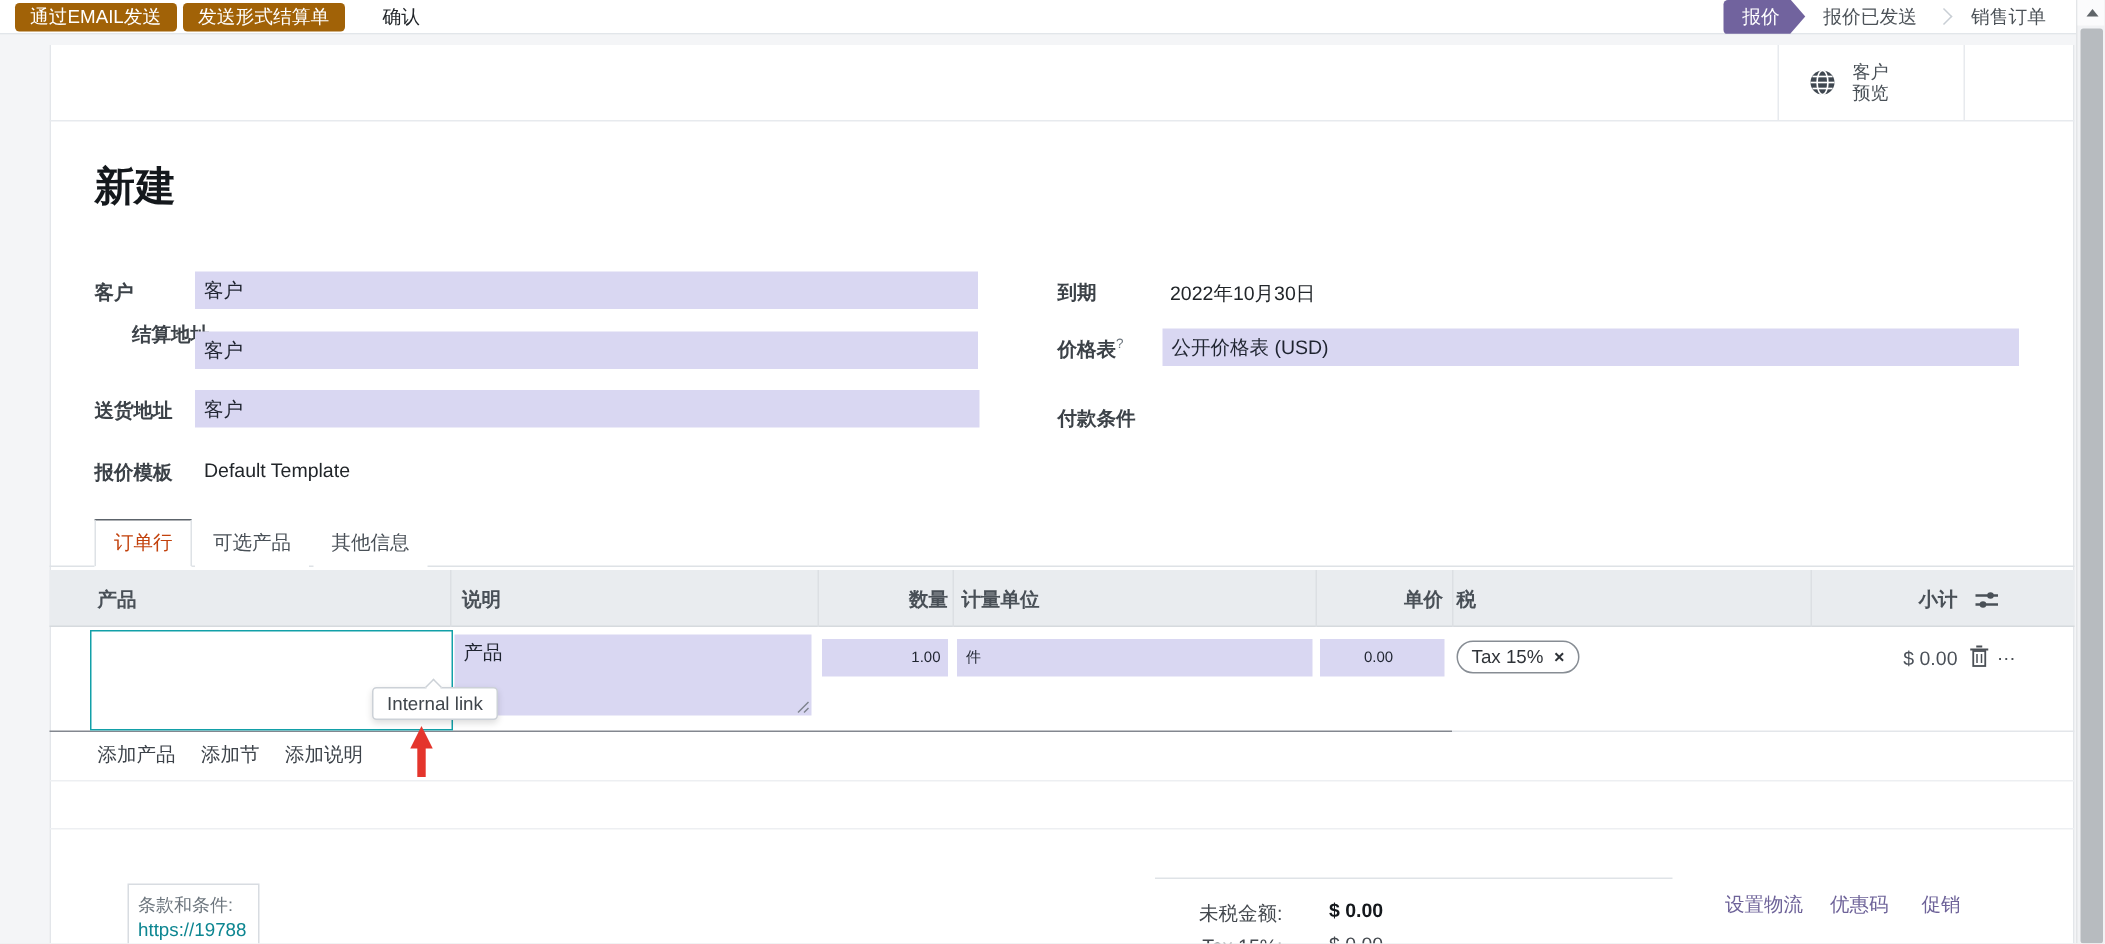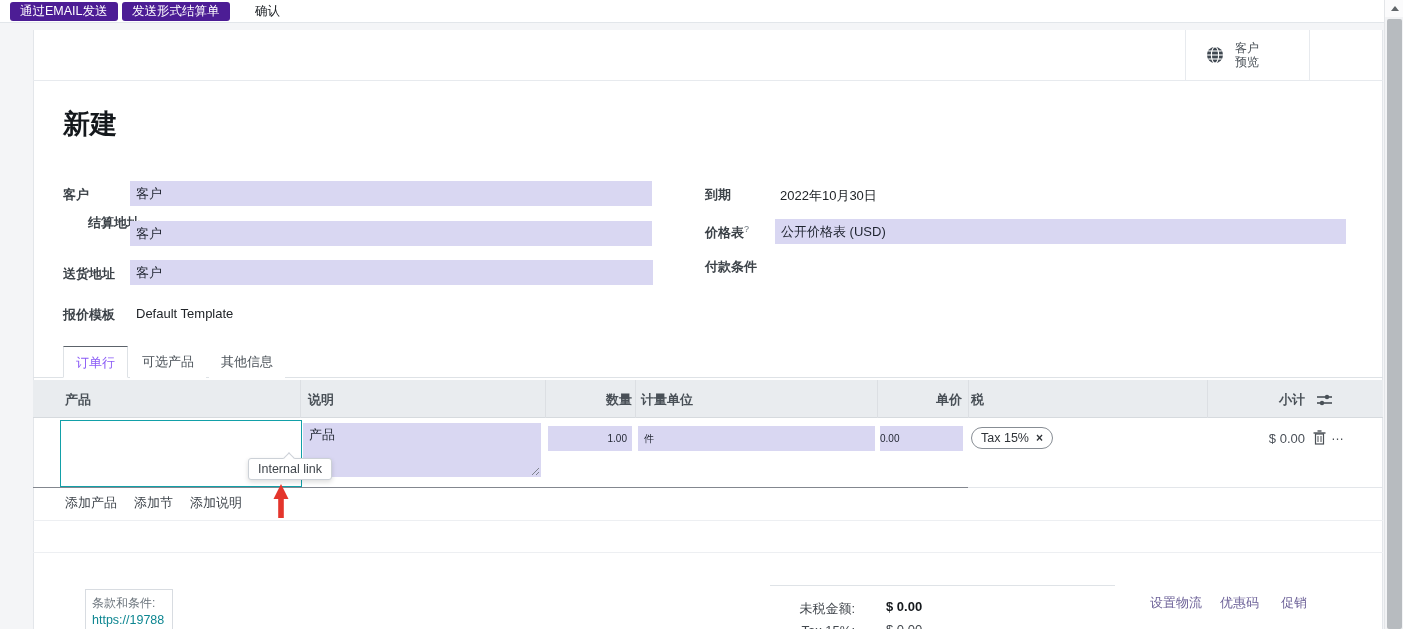--- a/index.html
+++ b/index.html
@@ -7,21 +7,21 @@
   .screen {
     position:relative; width:1403px; height:629px; overflow:hidden;
     background:#f4f5f7;
     font-family:"Liberation Sans","DejaVu Sans",sans-serif;
     font-size:13px; color:#212529;
   }
   
   .topbar { position:absolute; left:0; top:0; width:1384px; height:23px;
             background:#ffffff; border-bottom:1px solid #e2e6ea; }
   .tb-btn { position:absolute; top:2px; height:19px; line-height:18px;
-            padding:0 10px; border-radius:3px; background:#4c1d95; color:#fff;
+            padding:0 10px; border-radius:3px; background:#a16207; color:#fff;
             font-size:12.5px; cursor:pointer; white-space:nowrap; }
   .tb-flat { position:absolute; top:2px; height:19px; line-height:19px;
              padding:0 6px; color:#212529; font-size:12.5px; cursor:pointer;margin-left:12px; }
   .statusbar { position:absolute; right:8px; top:0; height:22px;
                display:flex; align-items:center; }
   .crumb-active { background:#71639e; color:#fff; font-size:12.5px;
             padding:3px 17px 3px 13px; border-radius:3px 0 0 3px;
             clip-path:polygon(0 0, calc(100% - 10px) 0, 100% 50%, calc(100% - 10px) 100%, 0 100%); }
   .crumb { color:#4c5258; font-size:12.5px; padding:0 12px; white-space:nowrap; }
   .crumb-sep { width:8px; height:8px; border-top:1px solid #c8ced4;
@@ -48,21 +48,21 @@
   .f-label { position:absolute; font-size:13px; font-weight:700; color:#3c4248; white-space:nowrap; }
   .f-label sup { font-size:9px; color:#6c757d; font-weight:400; }
   .f-input { position:absolute; background:#d9d7f2; height:25px; line-height:25px;
              padding:0 6px; font-size:13px; color:#1f2430; cursor:text; }
   .f-text { position:absolute; font-size:13px; color:#212529; }
   
   .tabs-underline { position:absolute; left:33px; top:377px; width:1350px; height:1px; background:#dee2e6; }
   .tab { position:absolute; top:346px; height:32px; line-height:31px; padding:0 12px;
          font-size:13px; color:#495057; cursor:pointer; background:#fff; }
   .tab.active { border:1px solid #dee2e6; border-top:1px solid #5c636a;
-                border-bottom:1px solid #fff; z-index:3; color:#8b5cf6; }
+                border-bottom:1px solid #fff; z-index:3; color:#c2410c;font-family:Liberation Mono, monospace; }
   
   .thead { position:absolute; left:33px; top:380px; width:1350px; height:38px;
            background:#e9ecef; border-bottom:1px solid #d6dade; }
   .th { position:absolute; top:391px; font-size:13px; font-weight:700; color:#495057; cursor:pointer; }
   .th-sep { position:absolute; top:380px; width:1px; height:38px; background:#dcdfe3; }
   .row-bottomline { position:absolute; left:33px; top:487px; width:935px; height:1px; background:#83878f; }
   .row-bottomline2 { position:absolute; left:968px; top:487px; width:415px; height:1px; background:#e3e6ea; }
   .cell-focus { position:absolute; left:60px; top:420px; width:242px; height:67px;
                 background:#fff; border:1.5px solid #12a0a8; z-index:2; }
   .mini-input { position:absolute; background:#d9d7f2; height:25px; line-height:25px;
@@ -106,20 +106,26 @@
 </head>
 <body>
 
 <div class="screen">
 
   <div class="topbar">
     <div class="tb-btn" style="left:10px;">通过EMAIL发送</div>
     <div class="tb-btn" style="left:122px;">发送形式结算单</div>
     <div class="tb-flat" style="left:237px;">确认</div>
 
+    <div class="statusbar">
+      <div class="crumb-active">报价</div>
+      <div class="crumb">报价已发送</div>
+      <div class="crumb-sep"></div>
+      <div class="crumb">销售订单</div>
+    </div>
   </div>
 
   <div class="scrollbar">
     <div class="sb-up">
       <div class="sb-up-tri"></div>
     </div>
     <div class="sb-thumb"></div>
   </div>
 
   <div class="sheet"></div>
@@ -152,21 +158,21 @@
 
   <div class="f-label" style="left:63px; top:306px;">报价模板</div>
   <div class="f-text" style="left:136px; top:306px;">Default Template</div>
 
   <div class="f-label" style="left:705px; top:186px;">到期</div>
   <div class="f-text" style="left:780px; top:187px;">2022年10月30日</div>
 
   <div class="f-label" style="left:705px; top:224px;"><span>价格表</span><sup>?</sup></div>
   <div class="f-input" style="left:775px; top:219px; width:571px;">公开价格表 (USD)</div>
 
-  <div class="f-label" style="left:705px; top:258px;font-family:Liberation Serif, serif;">付款条件</div>
+  <div class="f-label" style="left:705px; top:270px;font-family:Liberation Serif, serif;">付款条件</div>
 
   <div class="tabs-underline"></div>
   <div class="tab active" style="left:63px;">订单行</div>
   <div class="tab" style="left:130px;">可选产品</div>
   <div class="tab" style="left:209px;">其他信息</div>
 
   <div class="thead"></div>
   <div class="th" style="left:65px;">产品</div>
   <div class="th" style="left:308px;">说明</div>
   <div class="th" style="left:560px; width:72px; text-align:right;">数量</div>
@@ -198,21 +204,21 @@
   <div class="desc-area">
     <span>产品</span>
     <svg style="position:absolute; right:1px; bottom:1px;" width="9" height="9" viewBox="0 0 9 9">
       <line x1="8" y1="1" x2="1" y2="8" stroke="#7d828c" stroke-width="1"></line>
       <line x1="8" y1="5" x2="5" y2="8" stroke="#7d828c" stroke-width="1"></line>
     </svg>
   </div>
 
   <div class="mini-input" style="left:548px; top:426px; width:84px; text-align:right; padding-right:5px;">1.00</div>
   <div class="mini-input" style="left:638px; top:426px; width:237px; padding-left:6px;">件</div>
-  <div class="mini-input" style="left:880px; top:426px; width:83px; text-align:left; padding-right:5px;">0.00</div>
+  <div class="mini-input" style="left:880px; top:426px; width:83px; text-align:center; padding-right:5px;">0.00</div>
 
   <div class="tax-pill">
     <span>Tax 15%</span>
     <span class="tax-x">×</span>
   </div>
 
   <div class="subtotal">$ 0.00</div>
   <svg style="position:absolute; left:1313px; top:430px;" width="13" height="15" viewBox="0 0 13 15">
     <rect x="2.5" y="4" width="8" height="10" fill="none" stroke="#4a4f55" stroke-width="1.2"></rect>
     <line x1="0.5" y1="3" x2="12.5" y2="3" stroke="#4a4f55" stroke-width="1.4"></line>

